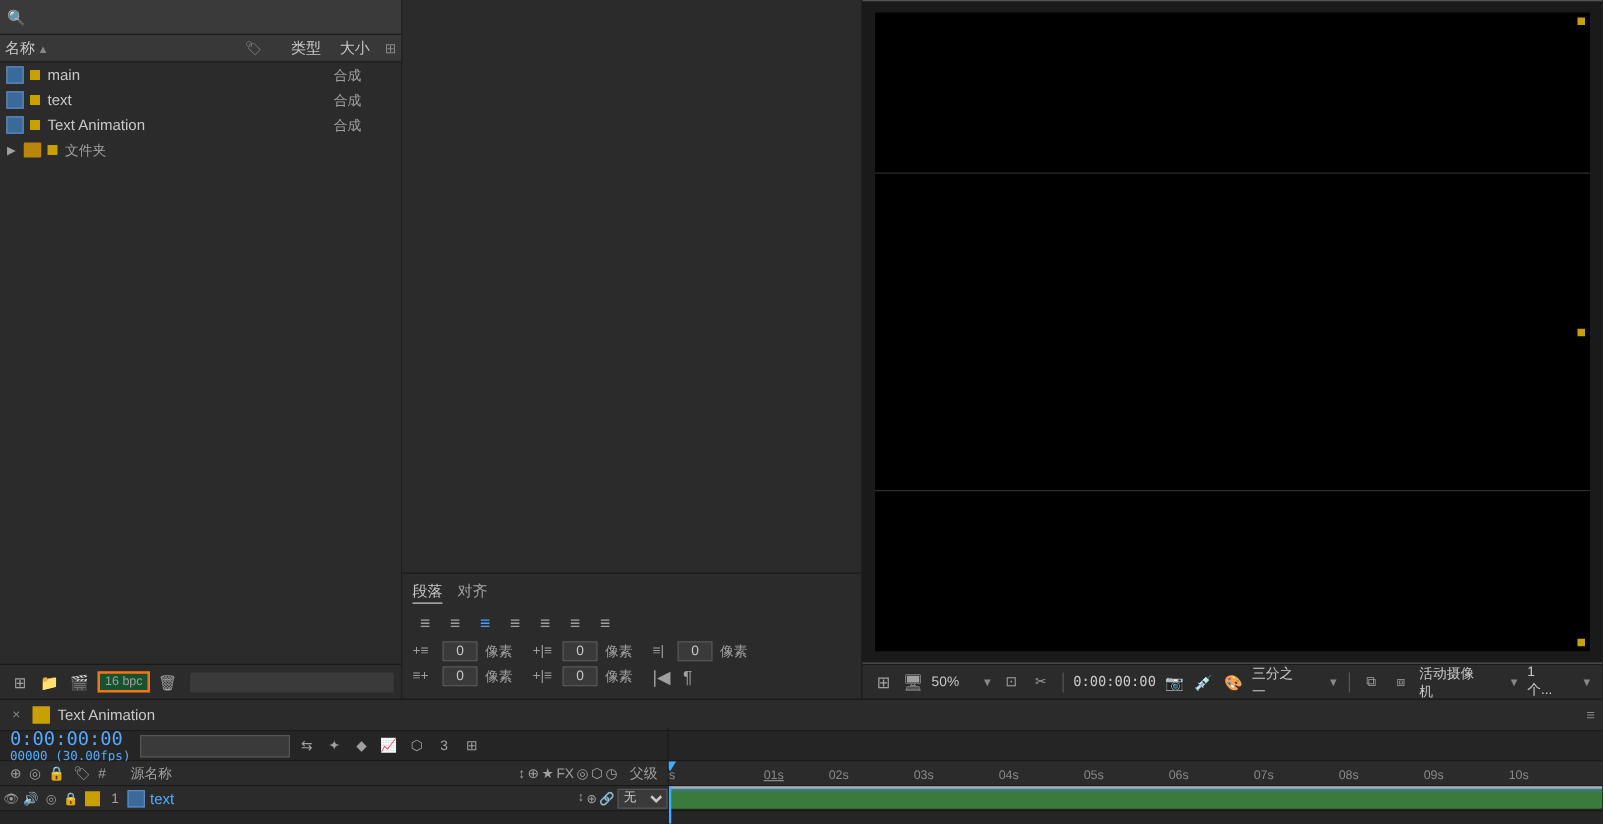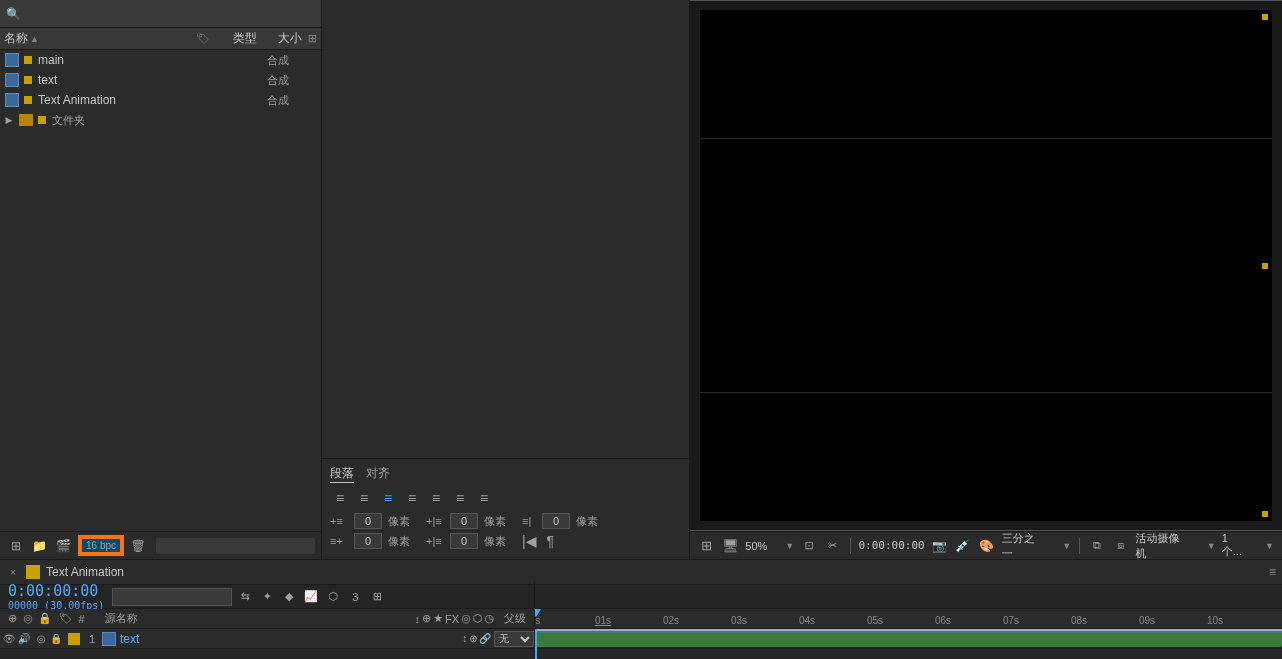--- a/index.html
+++ b/index.html
@@ -56,21 +56,21 @@
       background: #383838;
       border-bottom: 1px solid #1a1a1a;
       display: flex;
       align-items: center;
       padding: 0 4px;
       gap: 2px;
     }
 
     .col-name { flex: 1; display: flex; align-items: center; gap: 2px; }
     .col-type { width: 50px; text-align: center; }
-    .col-size { width: 30px; text-align: right; }
+    .col-size { width: 30px; }
 
     .project-list {
       flex: 1;
       overflow-y: auto;
     }
 
     .project-item {
       height: 20px;
       display: flex;
       align-items: center;
@@ -142,22 +142,22 @@
       height: 20px;
       display: flex;
       align-items: center;
       justify-content: center;
       cursor: pointer;
       color: #a0a0a0;
       font-size: 12px;
     }
 
     .bpc-badge {
-      background: #0c4a6e;
-      border: 4px solid #f97316;
+      background: #14532d;
+      border: 2px solid #f97316;
       padding: 1px 4px;
       font-size: 10px;
       color: #a0a0a0;
       cursor: pointer;
     }
 
     
     .center-panel {
       width: 368px;
       background: #2b2b2b;
@@ -821,21 +821,21 @@
           </select>
         </div>
       </div>
     </div>
 
     <div class="timeline-tracks">
 
       <div class="time-ruler">
         <div class="playhead-marker" style="position:absolute;left:0px;top:0;"></div>
         <div class="time-mark" style="left:0px;">0s</div>
-        <div class="time-mark" style="left:68px;text-decoration:underline;">01s</div>
+        <div class="time-mark" style="left:84px;text-decoration:underline;">01s</div>
         <div class="time-mark" style="left:136px;">02s</div>
         <div class="time-mark" style="left:204px;">03s</div>
         <div class="time-mark" style="left:272px;">04s</div>
         <div class="time-mark" style="left:340px;">05s</div>
         <div class="time-mark" style="left:408px;">06s</div>
         <div class="time-mark" style="left:476px;">07s</div>
         <div class="time-mark" style="left:544px;">08s</div>
         <div class="time-mark" style="left:612px;">09s</div>
         <div class="time-mark" style="left:680px;">10s</div>
       </div>

